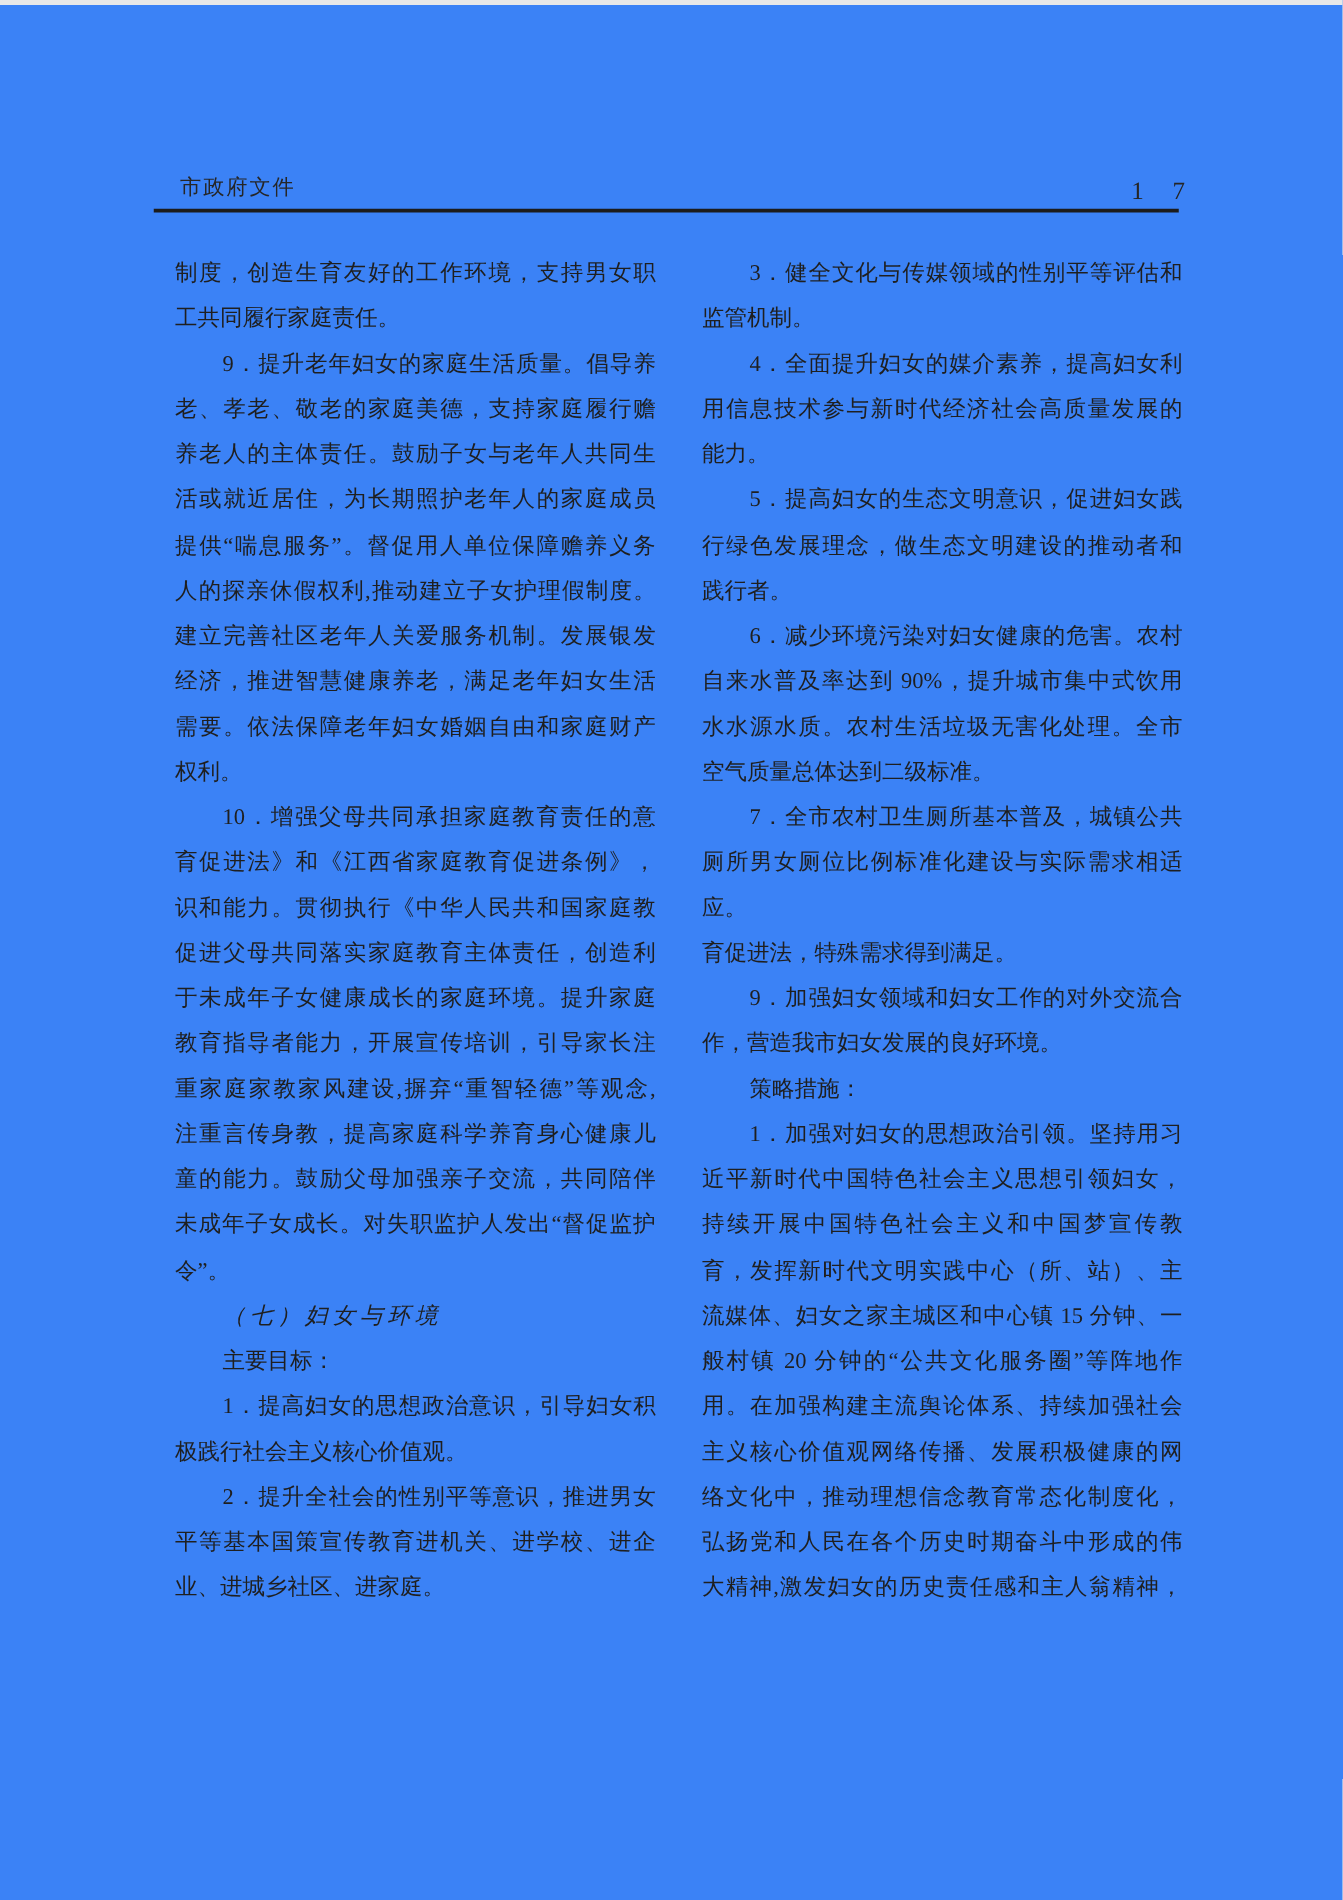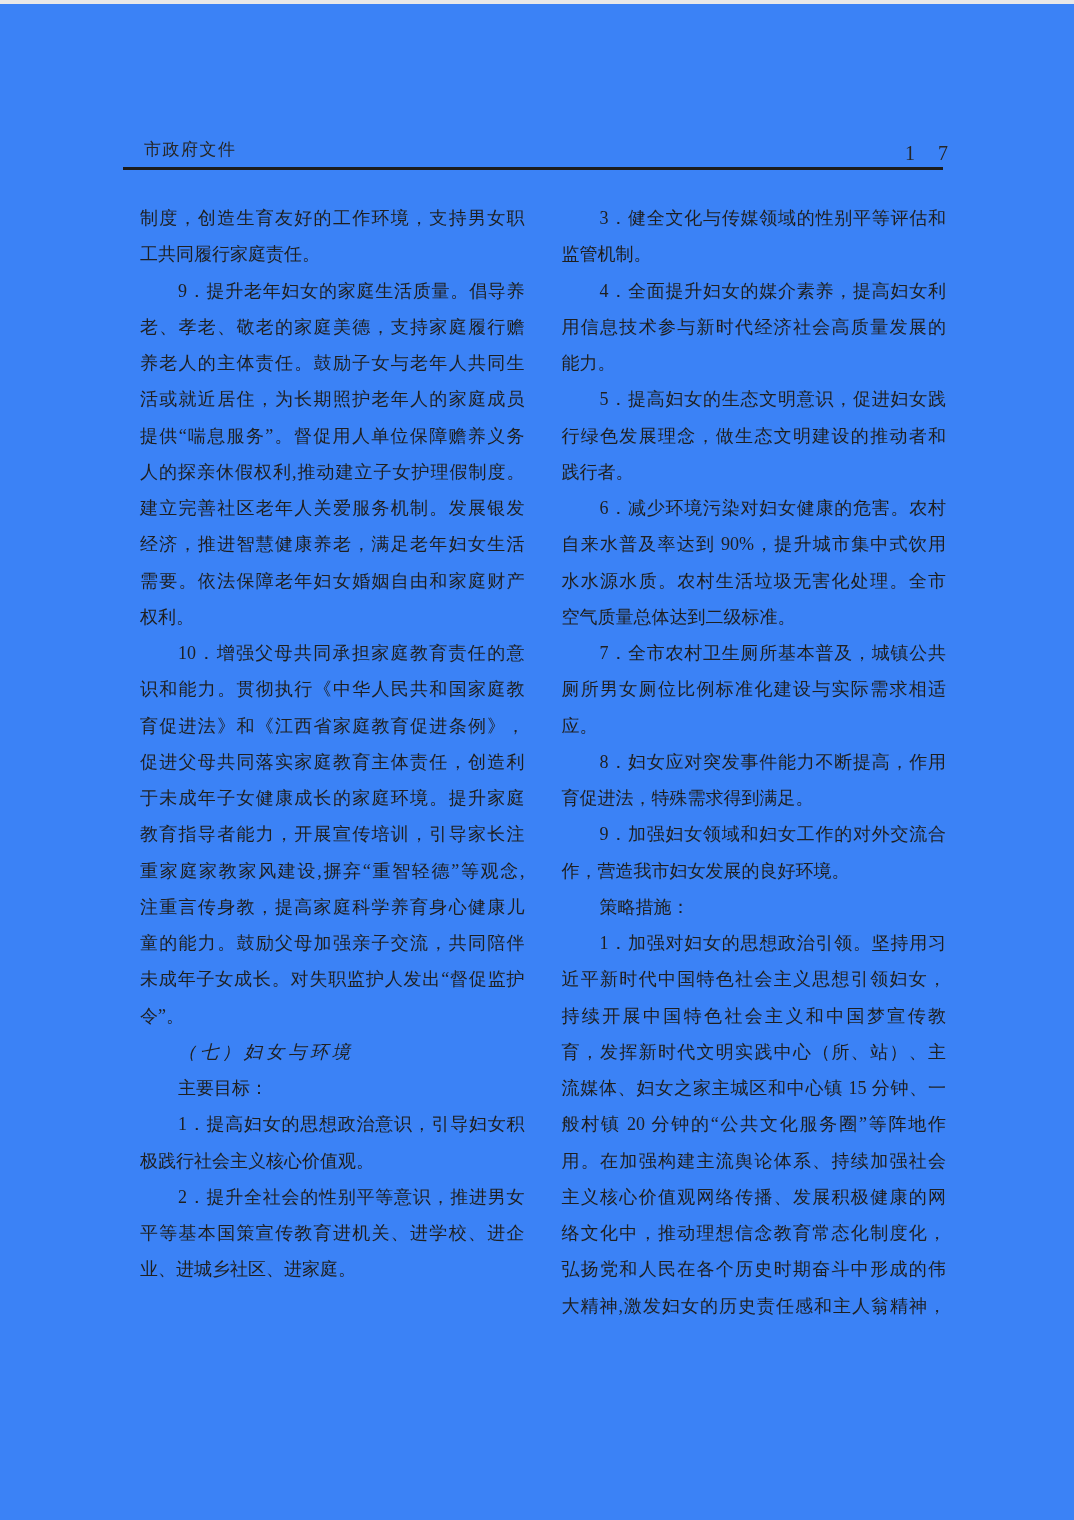--- a/index.html
+++ b/index.html
@@ -96,22 +96,22 @@
         <div class="line just">老、孝老、敬老的家庭美德，支持家庭履行赡</div>
         <div class="line just">养老人的主体责任。鼓励子女与老年人共同生</div>
         <div class="line just">活或就近居住，为长期照护老年人的家庭成员</div>
         <div class="line just">提供“喘息服务”。督促用人单位保障赡养义务</div>
         <div class="line just">人的探亲休假权利,推动建立子女护理假制度。</div>
         <div class="line just">建立完善社区老年人关爱服务机制。发展银发</div>
         <div class="line just">经济，推进智慧健康养老，满足老年妇女生活</div>
         <div class="line just">需要。依法保障老年妇女婚姻自由和家庭财产</div>
         <div class="line">权利。</div>
         <div class="line just ind">10．增强父母共同承担家庭教育责任的意</div>
+        <div class="line just">育促进法》和《江西省家庭教育促进条例》，</div>
         <div class="line just">识和能力。贯彻执行《中华人民共和国家庭教</div>
-        <div class="line just">育促进法》和《江西省家庭教育促进条例》，</div>
         <div class="line just">促进父母共同落实家庭教育主体责任，创造利</div>
         <div class="line just">于未成年子女健康成长的家庭环境。提升家庭</div>
         <div class="line just">教育指导者能力，开展宣传培训，引导家长注</div>
         <div class="line just">重家庭家教家风建设,摒弃“重智轻德”等观念,</div>
         <div class="line just">注重言传身教，提高家庭科学养育身心健康儿</div>
         <div class="line just">童的能力。鼓励父母加强亲子交流，共同陪伴</div>
         <div class="line just">未成年子女成长。对失职监护人发出“督促监护</div>
         <div class="line">令”。</div>
         <div class="line ind kai">（七）妇女与环境</div>
         <div class="line ind">主要目标：</div>
@@ -130,21 +130,20 @@
         <div class="line just ind">5．提高妇女的生态文明意识，促进妇女践</div>
         <div class="line just">行绿色发展理念，做生态文明建设的推动者和</div>
         <div class="line">践行者。</div>
         <div class="line just ind">6．减少环境污染对妇女健康的危害。农村</div>
         <div class="line just">自来水普及率达到 90%，提升城市集中式饮用</div>
         <div class="line just">水水源水质。农村生活垃圾无害化处理。全市</div>
         <div class="line">空气质量总体达到二级标准。</div>
         <div class="line just ind">7．全市农村卫生厕所基本普及，城镇公共</div>
         <div class="line just">厕所男女厕位比例标准化建设与实际需求相适</div>
         <div class="line">应。</div>
-        <div class="line just ind">8．妇女应对突发事件能力不断提高，作用</div>
         <div class="line">育促进法，特殊需求得到满足。</div>
         <div class="line just ind">9．加强妇女领域和妇女工作的对外交流合</div>
         <div class="line">作，营造我市妇女发展的良好环境。</div>
         <div class="line ind">策略措施：</div>
         <div class="line just ind">1．加强对妇女的思想政治引领。坚持用习</div>
         <div class="line just">近平新时代中国特色社会主义思想引领妇女，</div>
         <div class="line just">持续开展中国特色社会主义和中国梦宣传教</div>
         <div class="line just">育，发挥新时代文明实践中心（所、站）、主</div>
         <div class="line just">流媒体、妇女之家主城区和中心镇 15 分钟、一</div>
         <div class="line just">般村镇 20 分钟的“公共文化服务圈”等阵地作</div>

